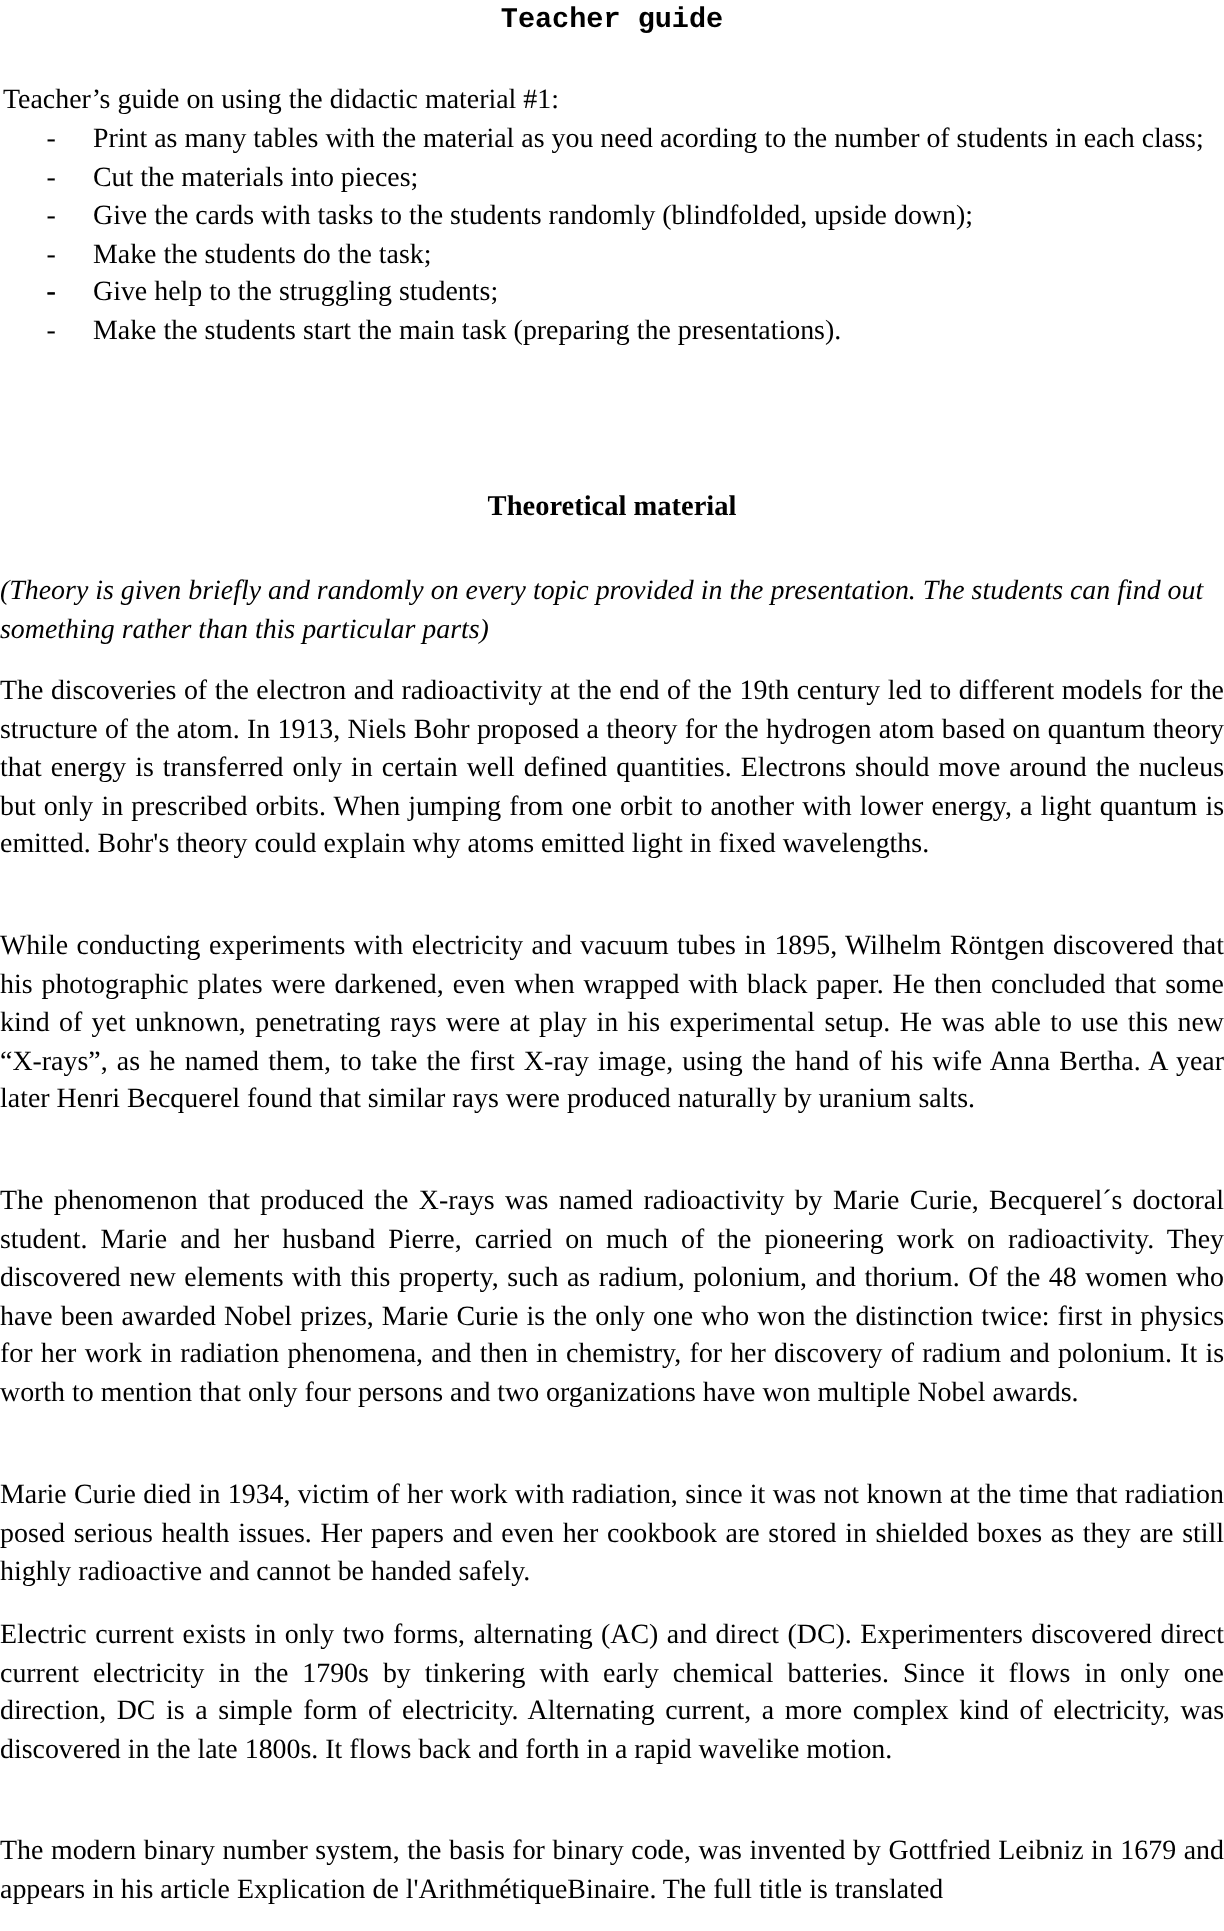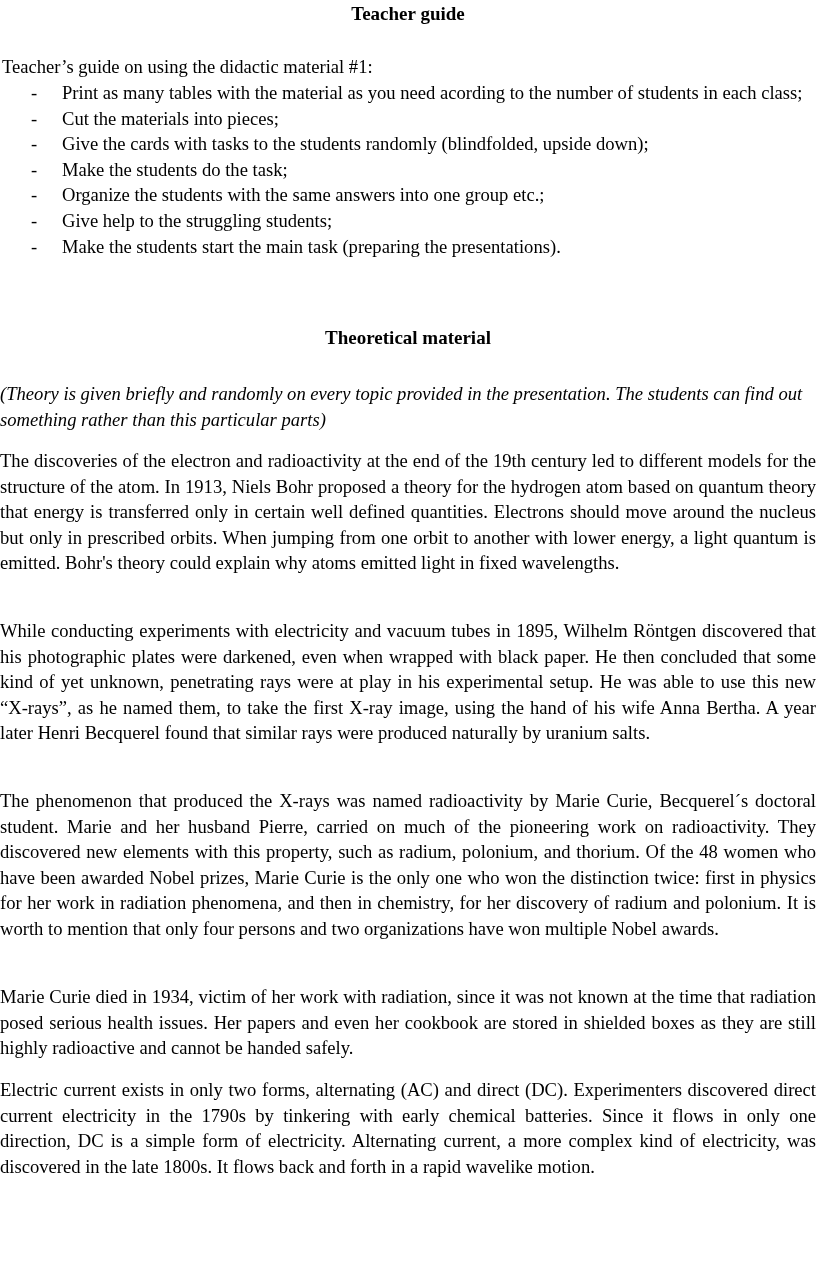--- a/index.html
+++ b/index.html
@@ -22,42 +22,43 @@
     ul.list li { position: relative; padding-left: 62px; margin: 0; }
     ul.list li .dash { position: absolute; left: 31px; top: 0; }
     .italic { font-style: italic; }
     p { margin: 0; }
   </style>
 </head>
 <body>
 
 <div class="page">
 
-  <div class="title" style="top:1px;">Teacher guide</div>
+  <div class="title" style="top:1px;font-family:Liberation Mono, monospace;">Teacher guide</div>
 
   <div class="intro">Teacher’s guide on using the didactic material #1:</div>
 
   <ul class="list">
     <li><span class="dash">-</span><span>Print as many tables with the material as you need acording to the number of students in each class;</span></li>
     <li><span class="dash">-</span><span>Cut the materials into pieces;</span></li>
     <li><span class="dash">-</span><span>Give the cards with tasks to the students randomly (blindfolded, upside down);</span></li>
     <li><span class="dash">-</span><span>Make the students do the task;</span></li>
-    <li><span class="dash">-</span><span>Organize the students with the same answers into one group etc.;</span></li>
+    <li><span class="dash">-</span></li>
     <li><span class="dash">-</span><span>Give help to the struggling students;</span></li>
     <li><span class="dash">-</span><span>Make the students start the main task (preparing the presentations).</span></li>
   </ul>
 
   <div class="title" style="top:325px;">Theoretical material</div>
 
   <p class="block italic" style="top:381px;">(Theory is given briefly and randomly on every topic provided in the presentation. The students can find out something rather than this particular parts)</p>
 
   <p class="block justify" style="top:448px;">The discoveries of the electron and radioactivity at the end of the 19th century led to different models for the structure of the atom. In 1913, Niels Bohr proposed a theory for the hydrogen atom based on quantum theory that energy is transferred only in certain well defined quantities. Electrons should move around the nucleus but only in prescribed orbits. When jumping from one orbit to another with lower energy, a light quantum is emitted. Bohr's theory could explain why atoms emitted light in fixed wavelengths.</p>
 
   <p class="block justify" style="top:618px;">While conducting experiments with electricity and vacuum tubes in 1895, Wilhelm Röntgen discovered that his photographic plates were darkened, even when wrapped with black paper. He then concluded that some kind of yet unknown, penetrating rays were at play in his experimental setup. He was able to use this new “X-rays”, as he named them, to take the first X-ray image, using the hand of his wife Anna Bertha. A year later Henri Becquerel found that similar rays were produced naturally by uranium salts.</p>
 
   <p class="block justify" style="top:788px;">The phenomenon that produced the X-rays was named radioactivity by Marie Curie, Becquerel´s doctoral student. Marie and her husband Pierre, carried on much of the pioneering work on radioactivity. They discovered new elements with this property, such as radium, polonium, and thorium. Of the 48 women who have been awarded Nobel prizes, Marie Curie is the only one who won the distinction twice: first in physics for her work in radiation phenomena, and then in chemistry, for her discovery of radium and polonium. It is worth to mention that only four persons and two organizations have won multiple Nobel awards.</p>
 
   <p class="block justify" style="top:984px;">Marie Curie died in 1934, victim of her work with radiation, since it was not known at the time that radiation posed serious health issues. Her papers and even her cookbook are stored in shielded boxes as they are still highly radioactive and cannot be handed safely.</p>
 
   <p class="block justify" style="top:1077px;">Electric current exists in only two forms, alternating (AC) and direct (DC). Experimenters discovered direct current electricity in the 1790s by tinkering with early chemical batteries. Since it flows in only one direction, DC is a simple form of electricity. Alternating current, a more complex kind of electricity, was discovered in the late 1800s. It flows back and forth in a rapid wavelike motion.</p>
 
+  <p class="block justify" style="top:1221px;">The modern binary number system, the basis for binary code, was invented by Gottfried Leibniz in 1679 and appears in his article Explication de l'ArithmétiqueBinaire. The full title is translated</p>
 
 </div>
 
 </body></html>

